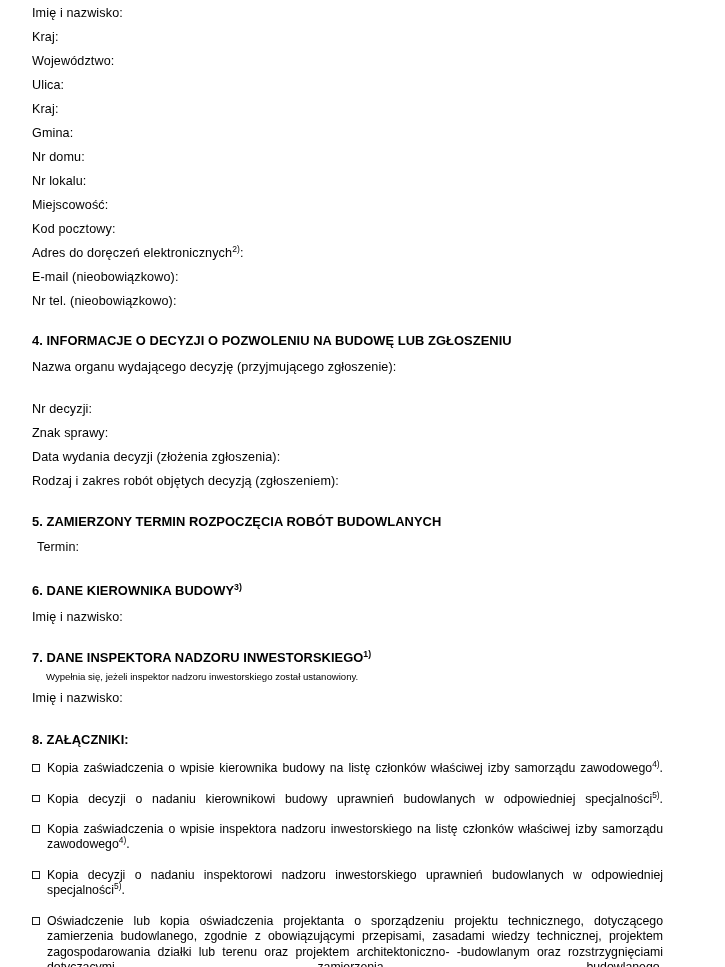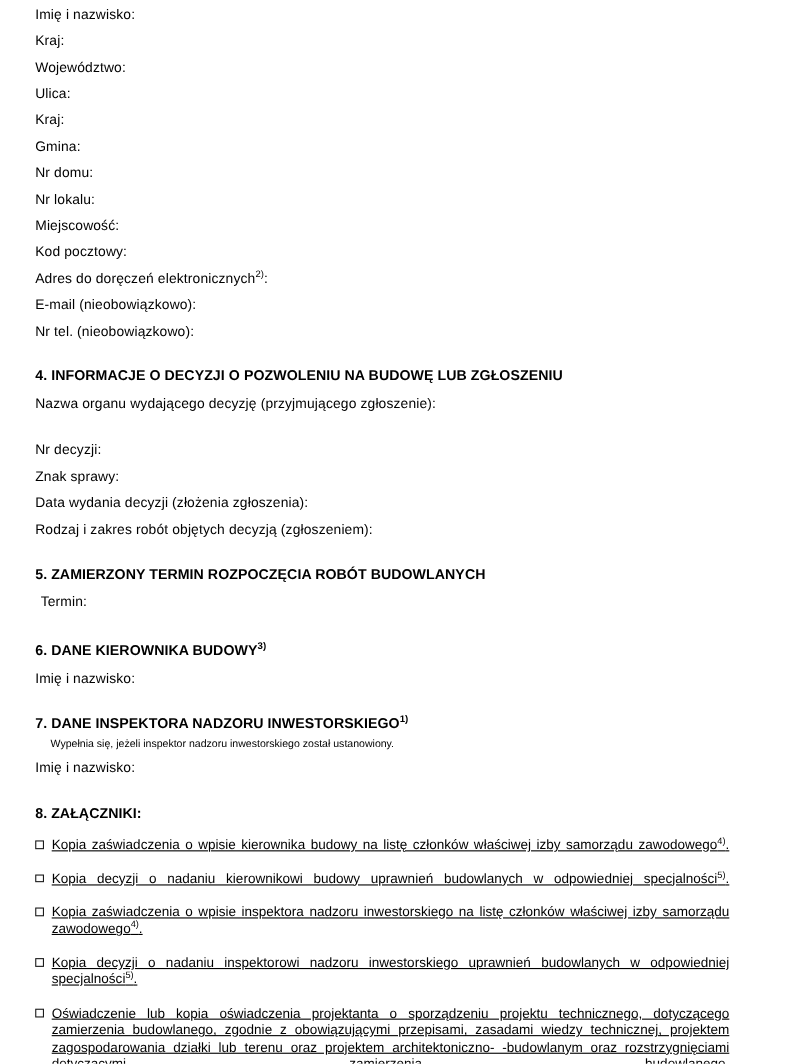--- a/index.html
+++ b/index.html
@@ -81,21 +81,20 @@
     left: 0px;
     top: 3.2px;
     width: 7.5px;
     height: 7.5px;
     border: 1px solid #1a1a1a;
     box-sizing: border-box;
     background: #ffffff;
   }
   .attach-item .txt {
     display: block;
-    text-decoration: underline;
   }
   
   .attach-item .txt::after {
     content: "";
     display: inline-block;
     width: 100%;
   }
 </style>
 </head>
 <body>

